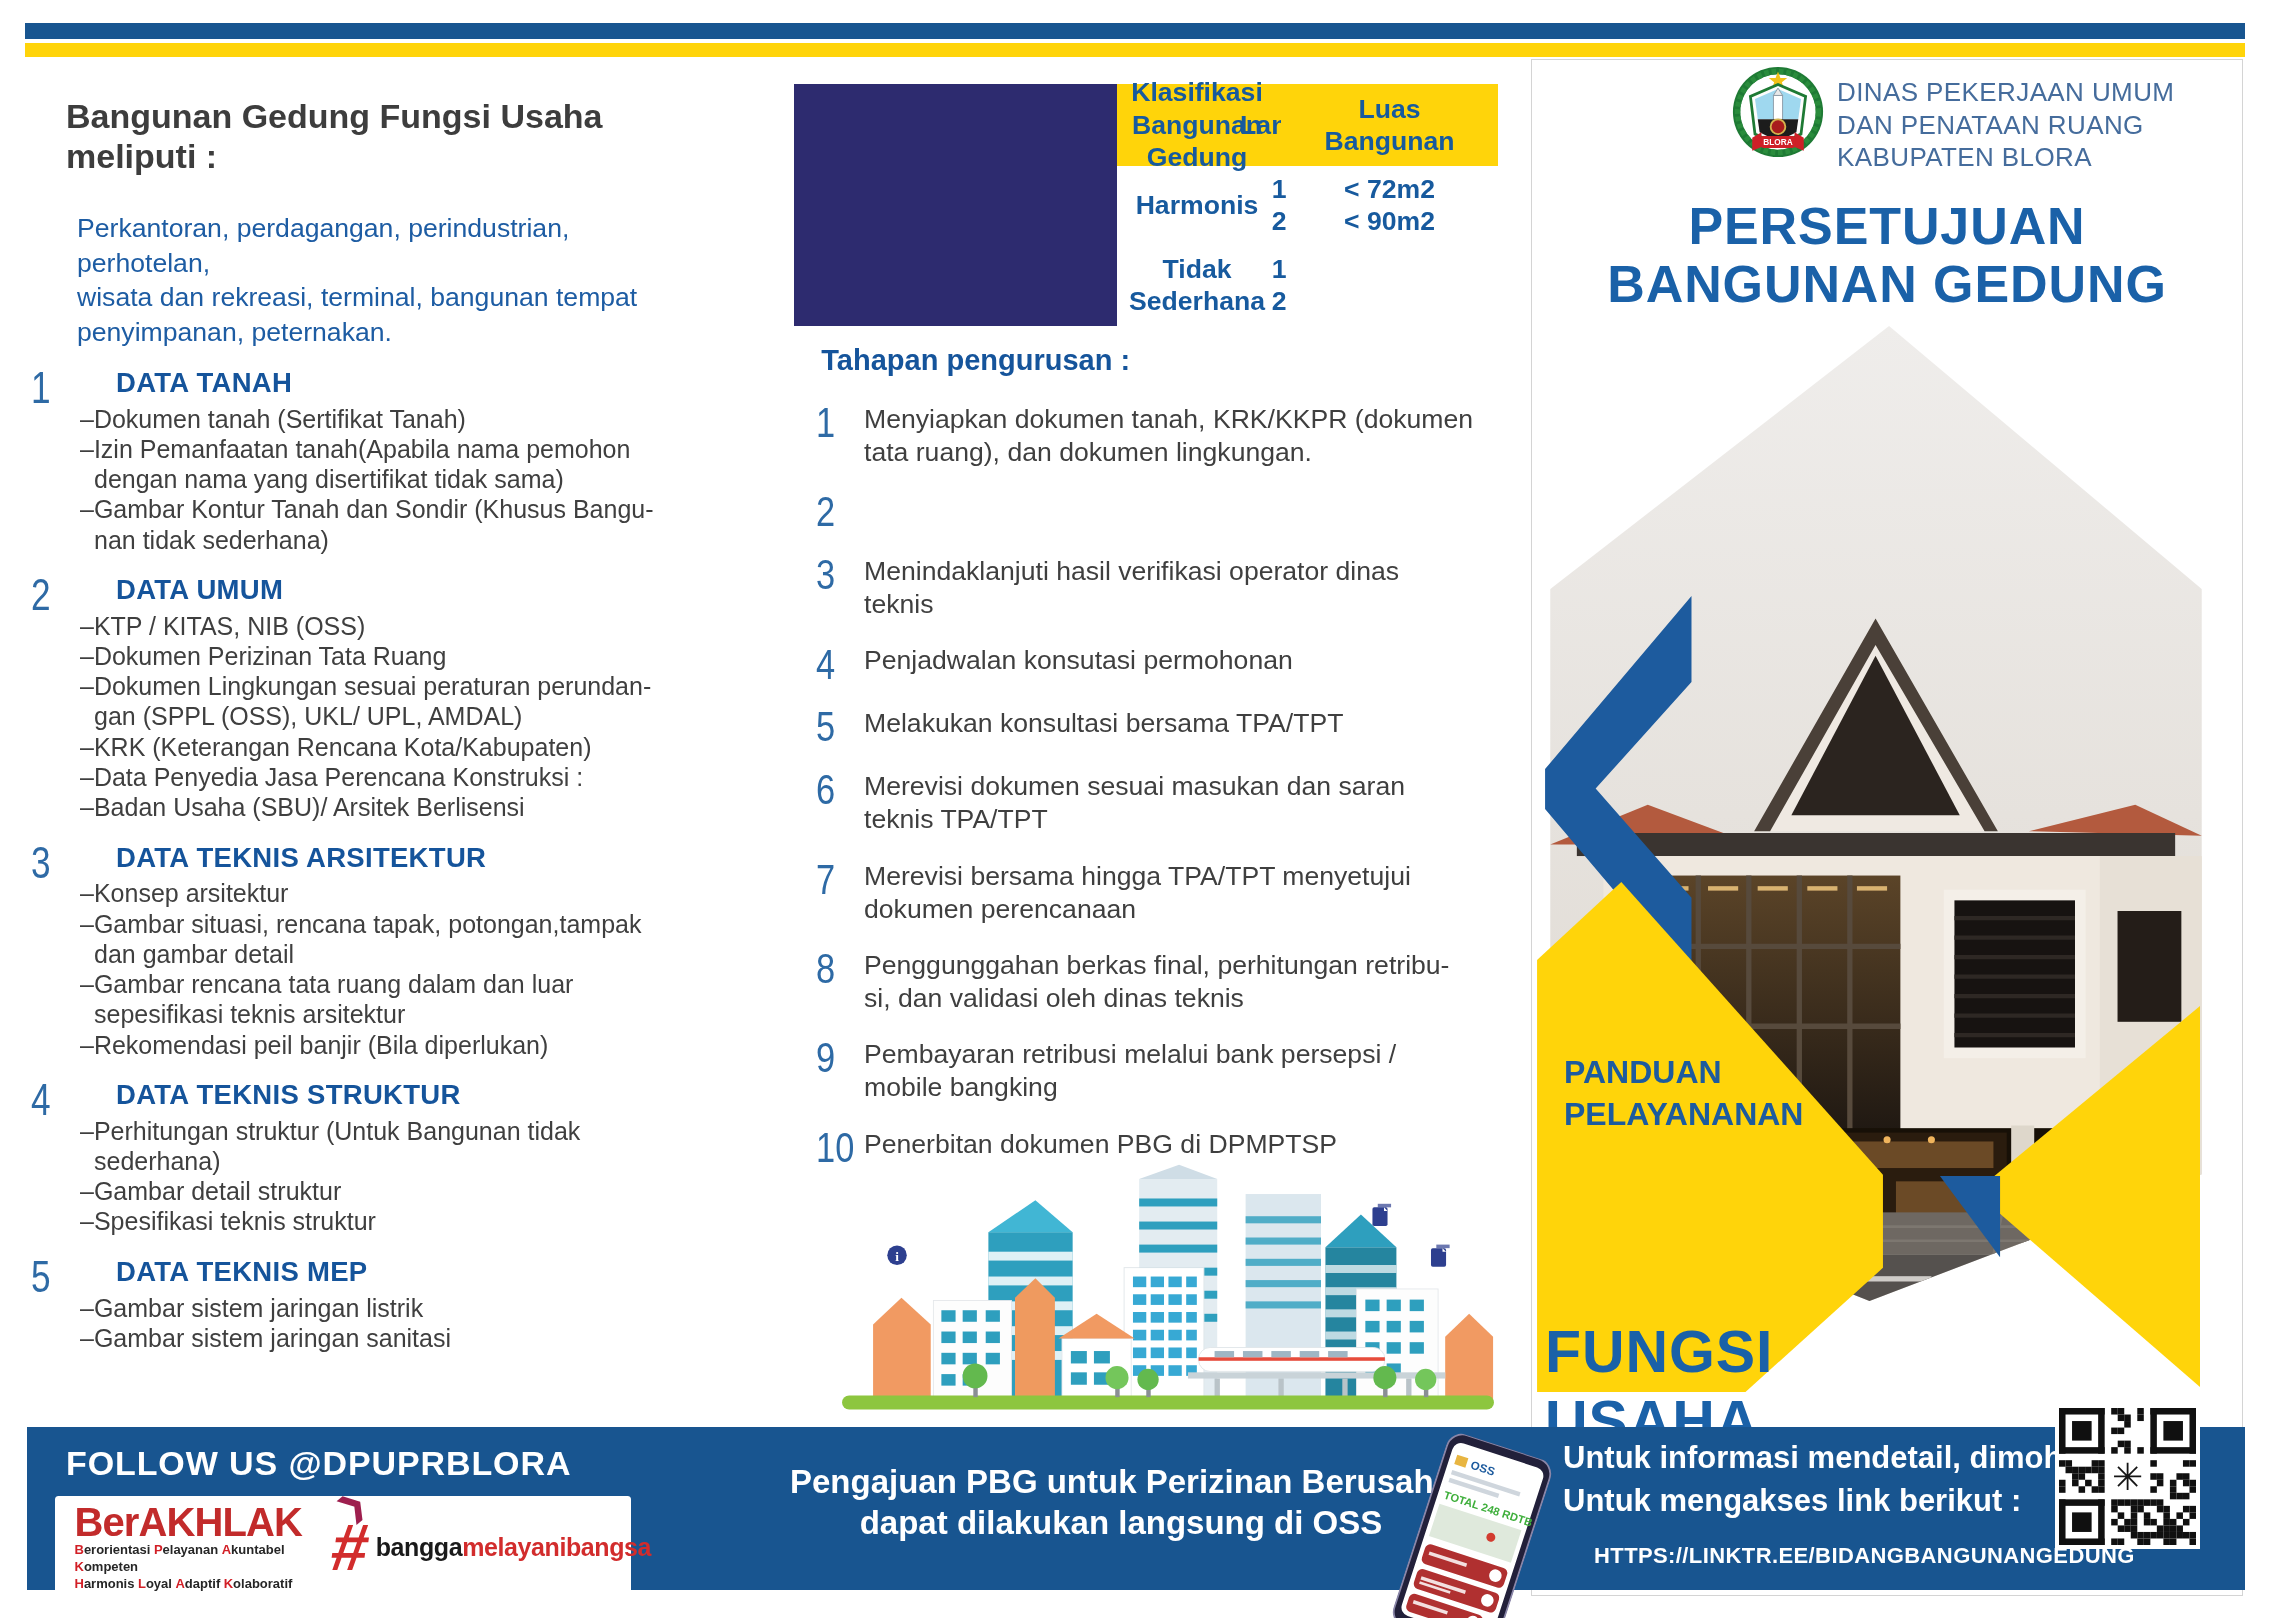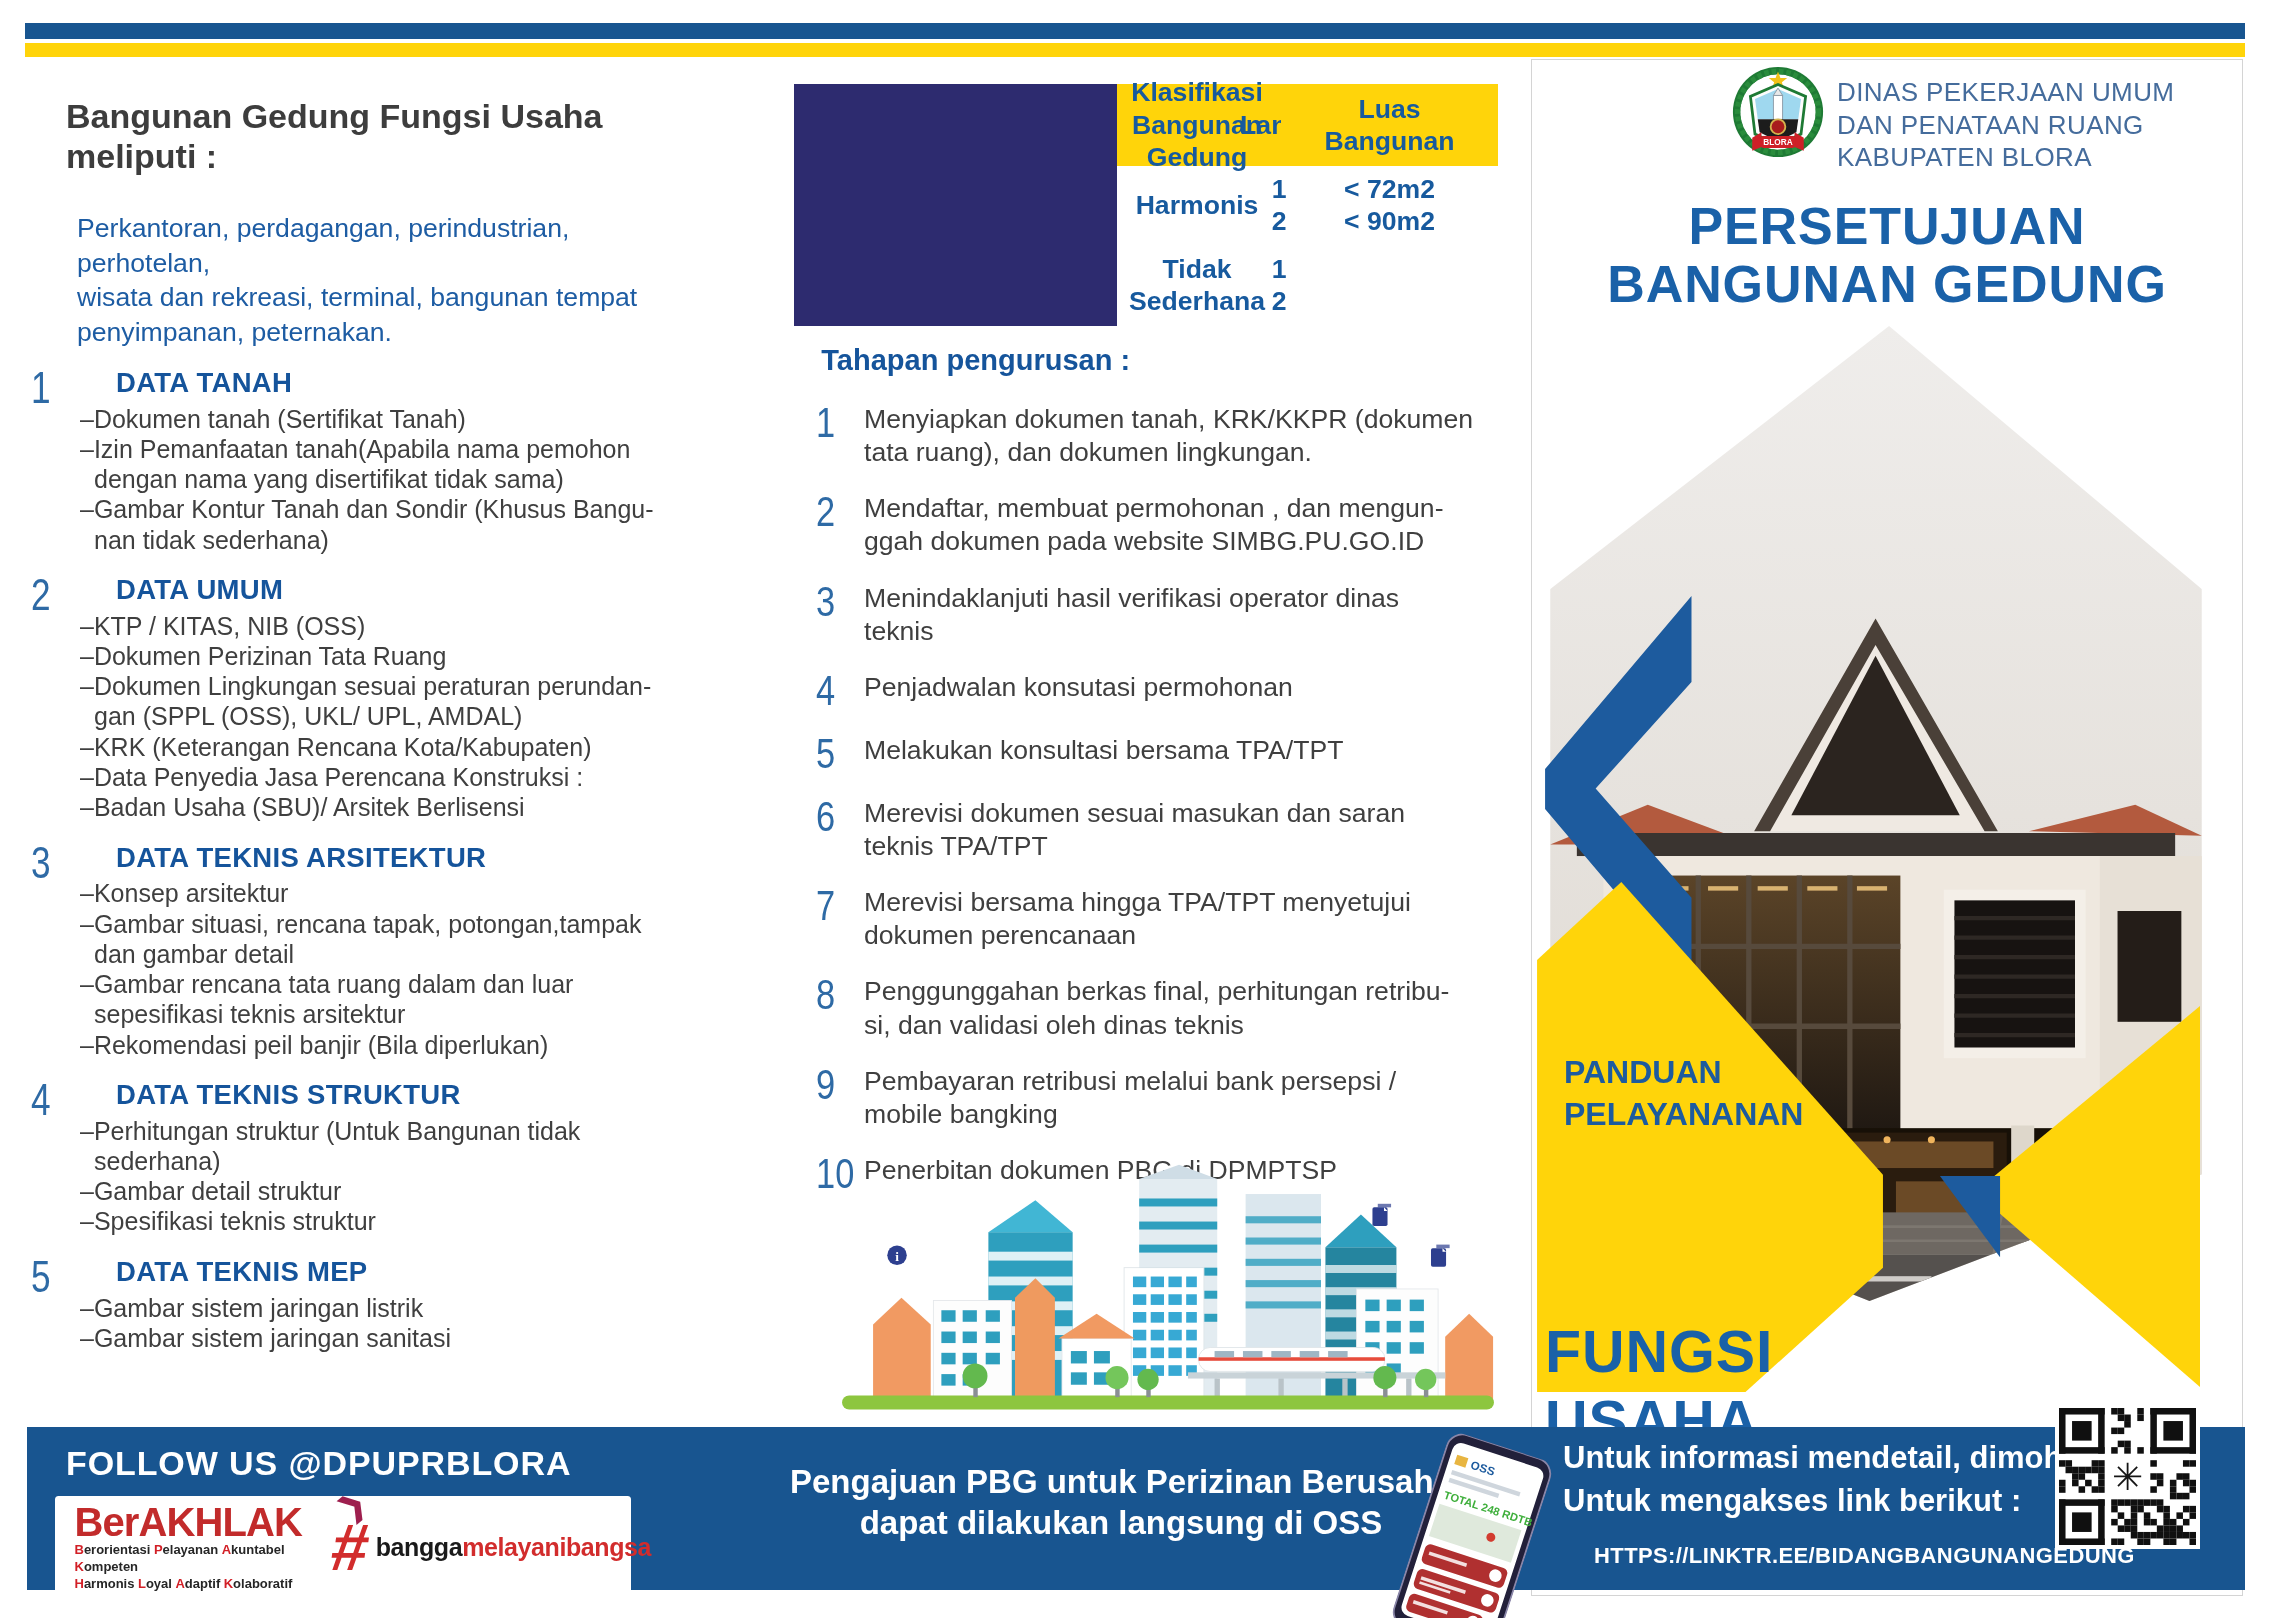--- a/index.html
+++ b/index.html
@@ -178,22 +178,20 @@
 
   <div id="steps">
     <div id="steps-heading">Tahapan pengurusan :</div>
     <div class="step">
         <div class="num">1</div>
         <div class="stext">Menyiapkan dokumen tanah, KRK/KKPR (dokumen
 tata ruang), dan dokumen lingkungan.</div>
       </div>
     <div class="step">
         <div class="num">2</div>
-        <div class="stext">Mendaftar, membuat permohonan , dan mengun-
-ggah dokumen pada website SIMBG.PU.GO.ID</div>
       </div>
     <div class="step">
         <div class="num">3</div>
         <div class="stext">Menindaklanjuti hasil verifikasi operator dinas
 teknis</div>
       </div>
     <div class="step">
         <div class="num">4</div>
         <div class="stext">Penjadwalan konsutasi permohonan</div>
       </div>

